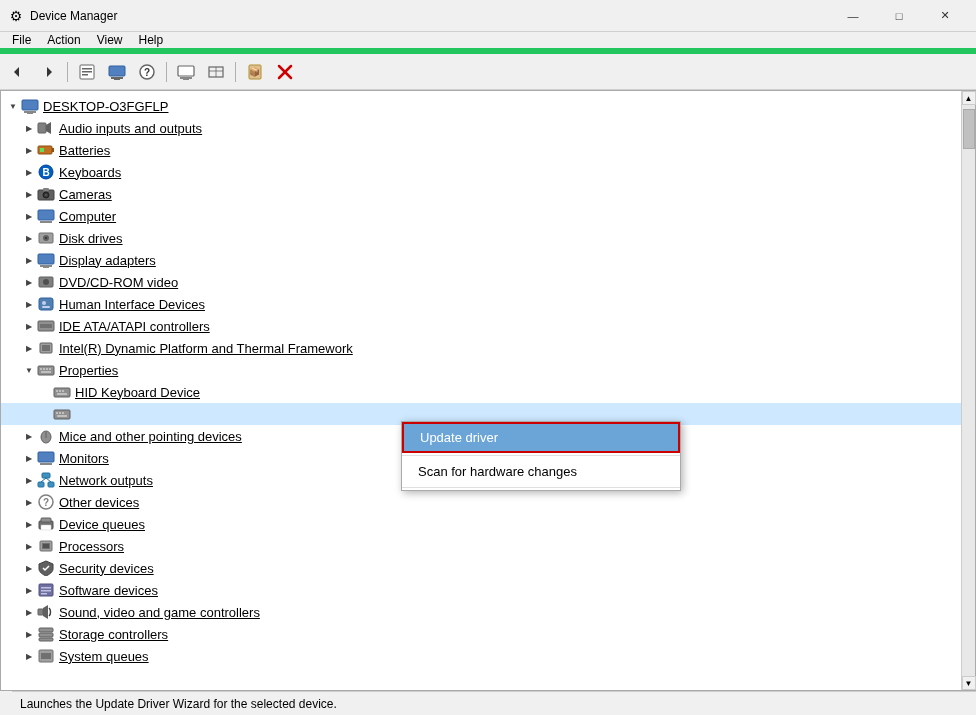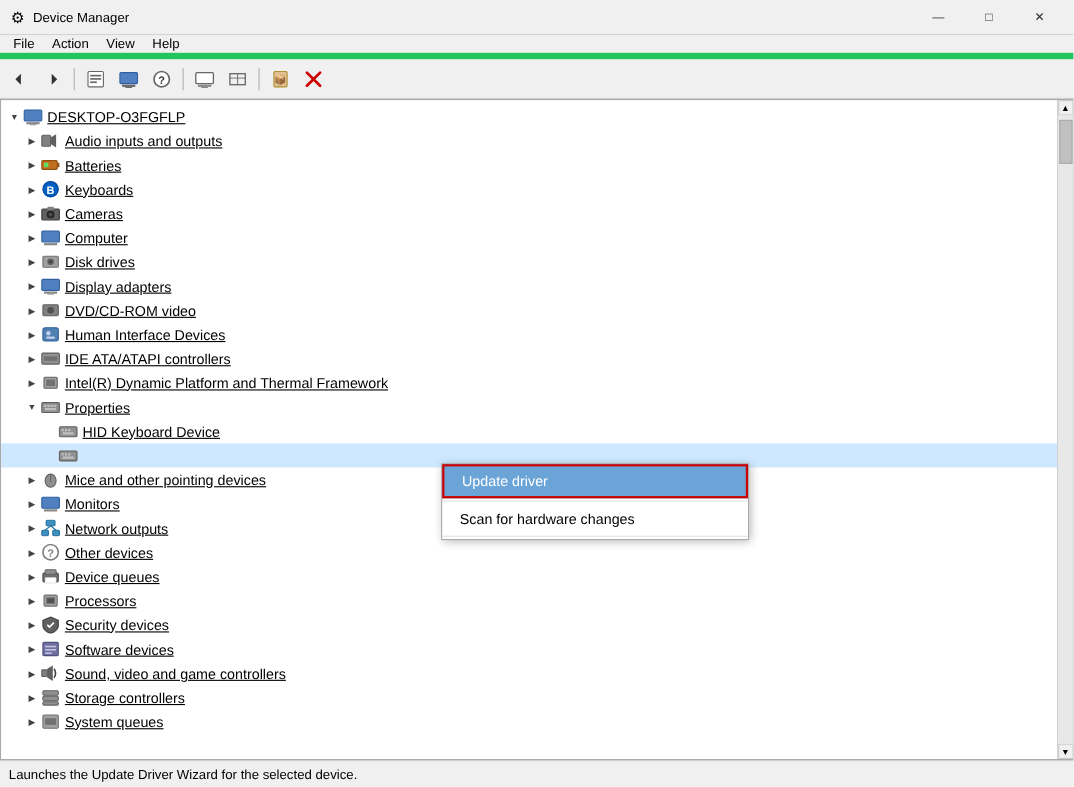--- a/index.html
+++ b/index.html
@@ -226,20 +226,21 @@
 
     
     .status-bar {
       height: 24px;
       background: #f0f0f0;
       border-top: 1px solid #ccc;
       display: flex;
       align-items: center;
       padding: 0 8px;
       font-size: 12px;
+      margin-left: 12px;
     }
   </style>
 </head>
 <body>
 
 <div class="title-bar">
   <div class="title-bar-icon">⚙</div>
   <div class="title-bar-text">Device Manager</div>
   <div class="title-bar-buttons">
     <button class="title-btn">—</button>

